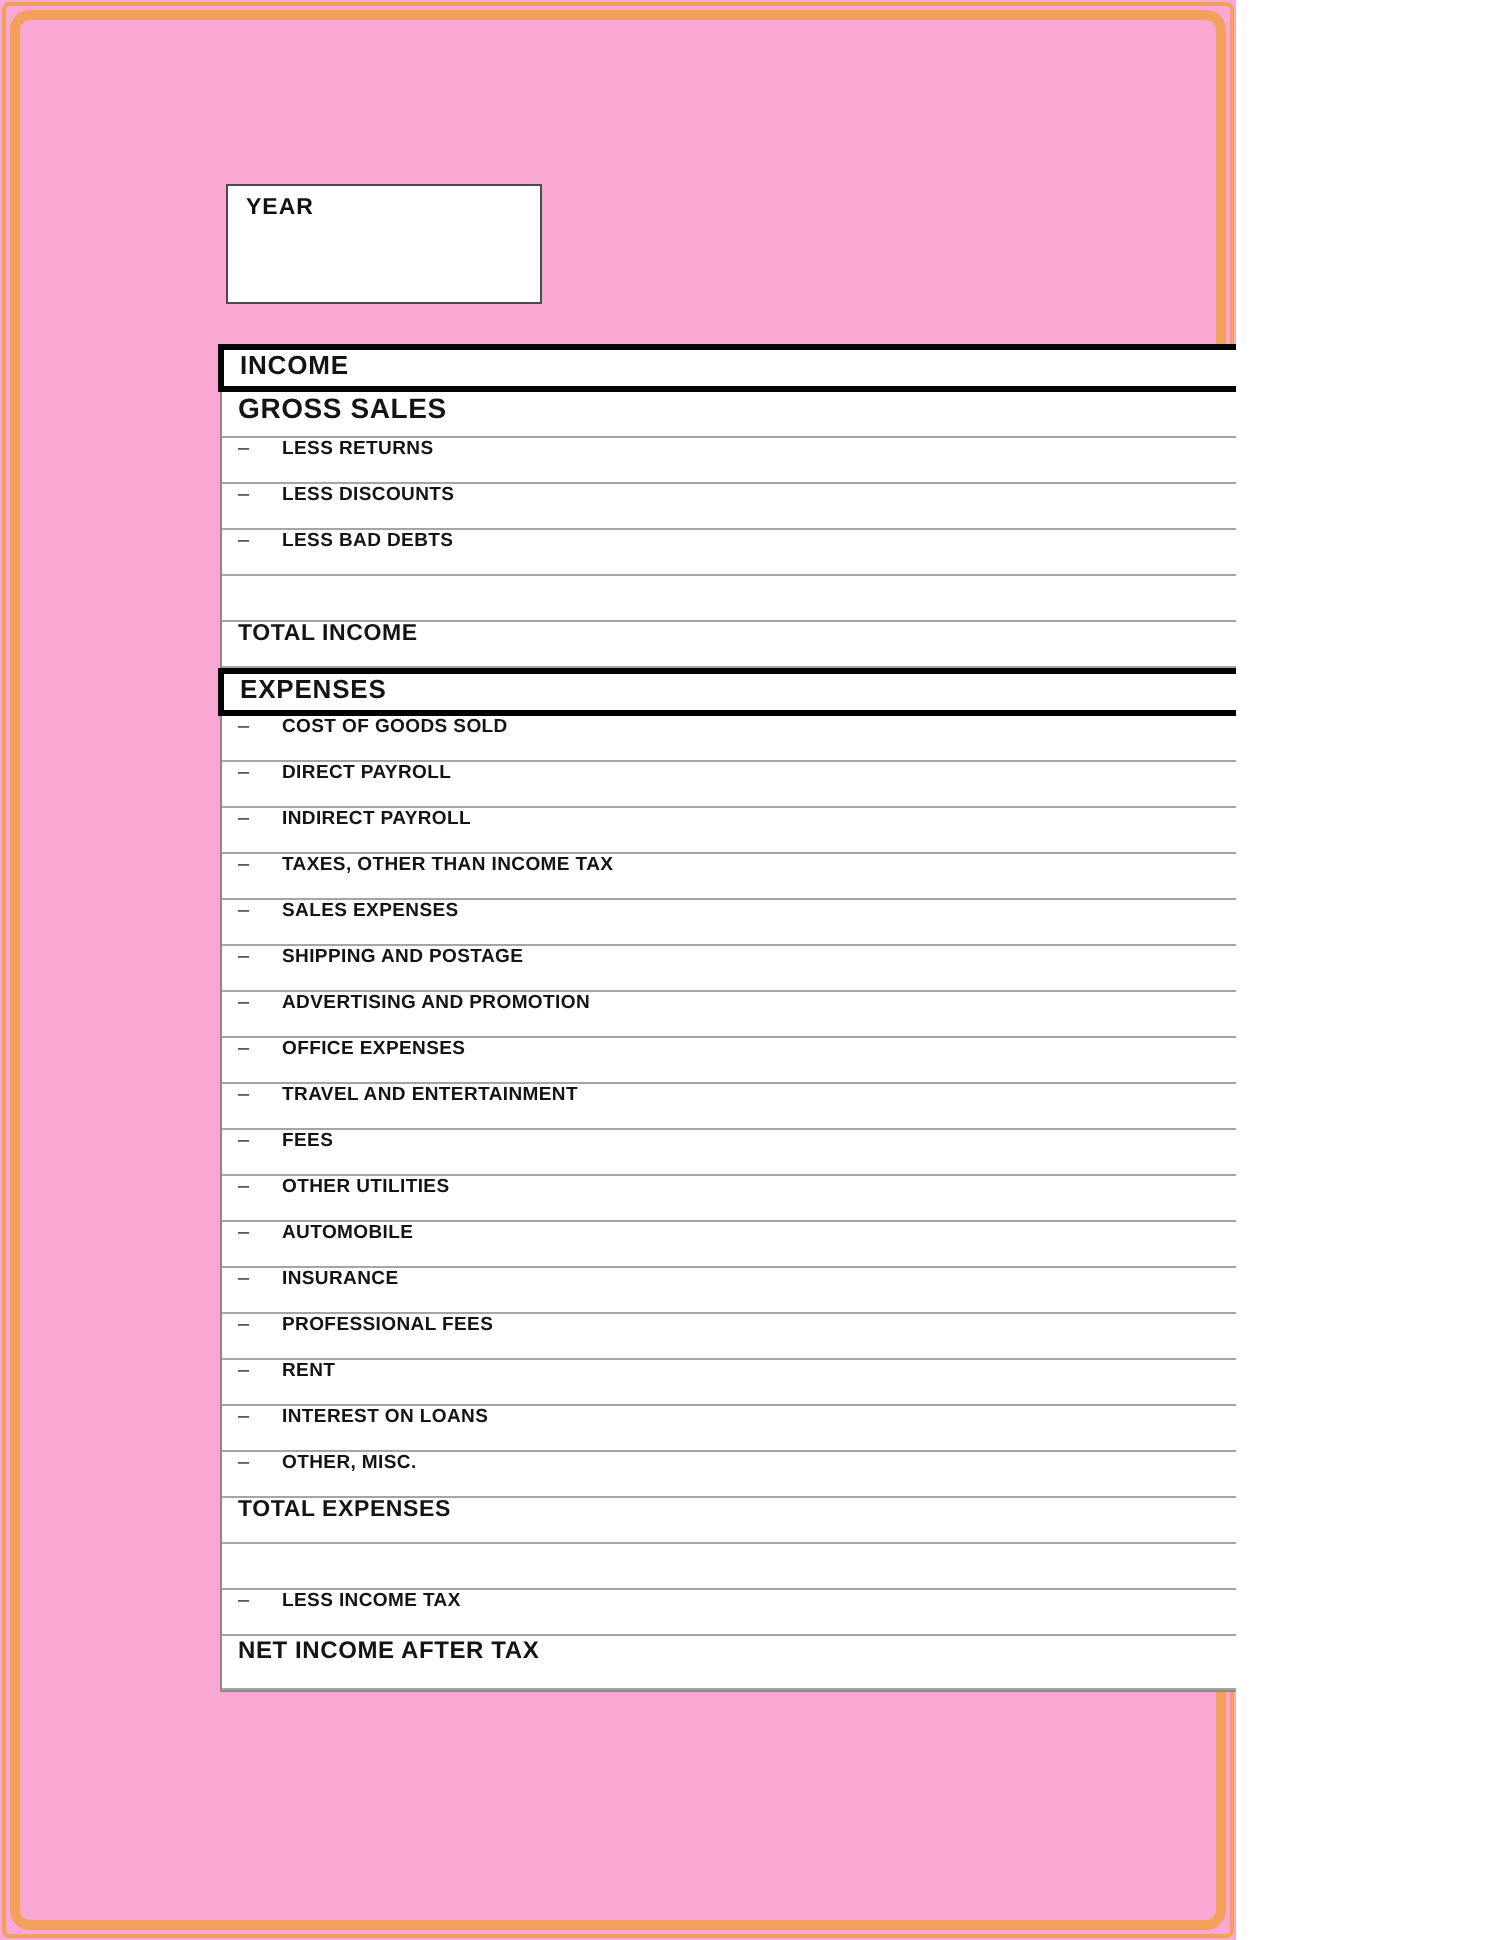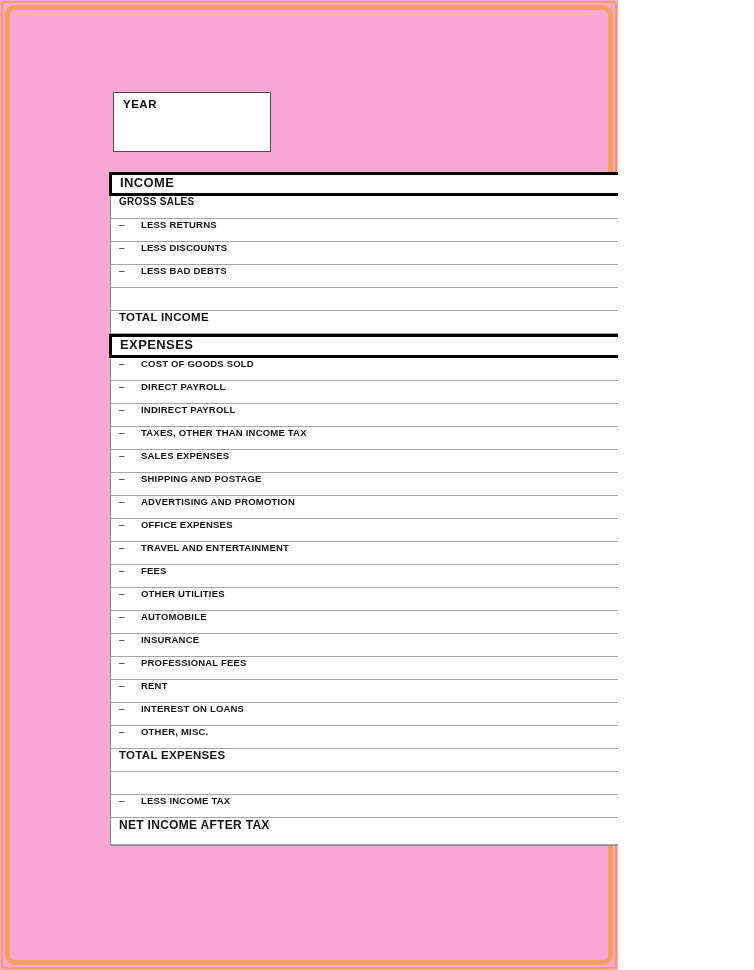--- a/index.html
+++ b/index.html
@@ -104,21 +104,21 @@
     background: #fff;
     position: relative;
     z-index: 2;
   }
   .row.section .label {
     font-size: 13px;
     font-weight: bold;
     letter-spacing: 0.4px;
   }
   .row.main .label {
-    font-size: 10px;
+    font-size: 14px;
     font-weight: bold;
     letter-spacing: 0.3px;
   }
   .row.sub .label {
     font-size: 9.5px;
     font-weight: bold;
     letter-spacing: 0.2px;
   }
   .row.total .label {
     font-size: 11.5px;

